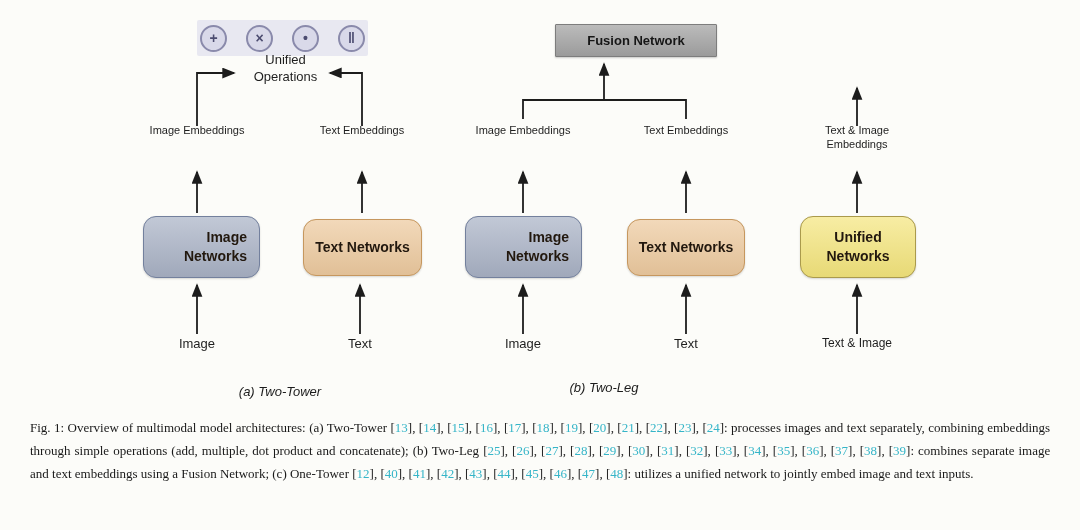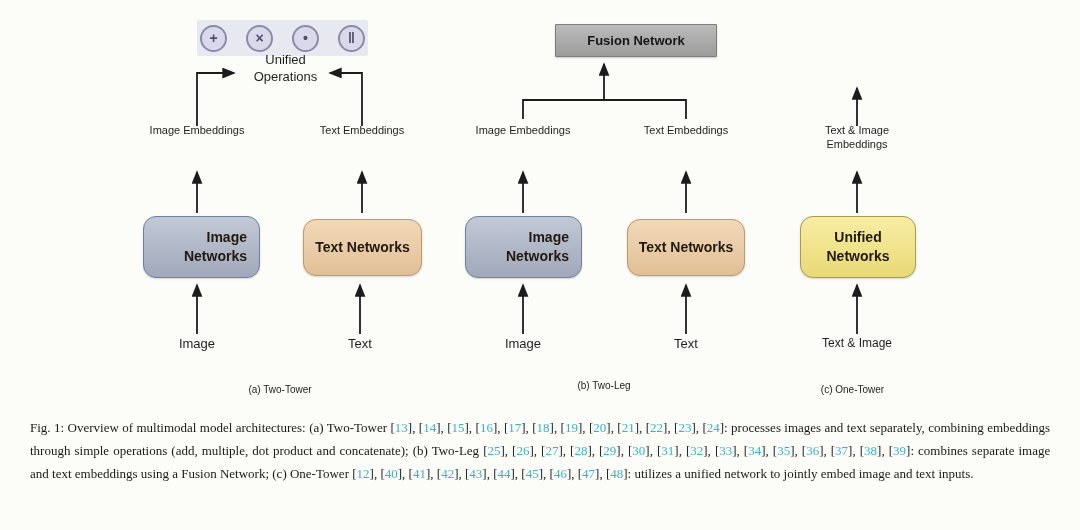--- a/index.html
+++ b/index.html
@@ -25,21 +25,21 @@
     box-sizing:border-box;
     display:flex;align-items:center;justify-content:center;
     font-size:14px;font-weight:bold;color:var(--op-glyph);
     line-height:1;
   }
 
   .lbl{
     position:absolute;text-align:center;font-size:11px;line-height:1.3;
     color:#1e1e1e;
   }
-  .small-cap{position:absolute;text-align:center;font-size:10px;color:#1c1c1c;}
+  .small-cap{position:absolute;text-align:center;font-size:13px;color:#1c1c1c;font-style:italic;}
 
   .netbox{
     position:absolute;border-radius:13px;box-sizing:border-box;
     display:flex;align-items:center;justify-content:center;text-align:center;
     font-weight:bold;font-size:14px;line-height:1.35;color:#22180e;
     box-shadow:0 1px 2px rgba(0,0,0,0.15);
   }
   .netbox.image{
     background:linear-gradient(180deg,rgba(255,255,255,.28),rgba(0,0,0,.06)),var(--image-network-fill);
     border:1.5px solid var(--image-network-border);
@@ -144,17 +144,16 @@
 
   <div class="lbl" style="left:463px;top:336px;width:120px;font-size:13px;">Image</div>
   <div class="lbl" style="left:626px;top:336px;width:120px;font-size:13px;">Text</div>
   <div class="small-cap" style="left:524px;top:380px;width:160px;">(b) Two-Leg</div>
 
   <div class="lbl" style="left:802px;top:123px;width:110px;">Text &amp; Image Embeddings</div>
   <div class="netbox unified" style="left:800px;top:216px;width:116px;height:62px;padding:13px 12px;">
       <span>Unified Networks</span>
     </div>
   <div class="lbl" style="left:797px;top:336px;width:120px;font-size:12px;">Text &amp; Image</div>
-  <div class="small-cap" style="left:770px;top:384px;width:165px;">(c) One-Tower</div>
 
 </div>
 
 <p class="caption">Fig. 1: Overview of multimodal model architectures: (a) Two-Tower <span class="bracket">[</span><span class="cite">13</span><span class="bracket">]</span>, <span class="bracket">[</span><span class="cite">14</span><span class="bracket">]</span>, <span class="bracket">[</span><span class="cite">15</span><span class="bracket">]</span>, <span class="bracket">[</span><span class="cite">16</span><span class="bracket">]</span>, <span class="bracket">[</span><span class="cite">17</span><span class="bracket">]</span>, <span class="bracket">[</span><span class="cite">18</span><span class="bracket">]</span>, <span class="bracket">[</span><span class="cite">19</span><span class="bracket">]</span>, <span class="bracket">[</span><span class="cite">20</span><span class="bracket">]</span>, <span class="bracket">[</span><span class="cite">21</span><span class="bracket">]</span>, <span class="bracket">[</span><span class="cite">22</span><span class="bracket">]</span>, <span class="bracket">[</span><span class="cite">23</span><span class="bracket">]</span>, <span class="bracket">[</span><span class="cite">24</span><span class="bracket">]</span>: processes images and text separately, combining embeddings through simple operations (add, multiple, dot product and concatenate); (b) Two-Leg <span class="bracket">[</span><span class="cite">25</span><span class="bracket">]</span>, <span class="bracket">[</span><span class="cite">26</span><span class="bracket">]</span>, <span class="bracket">[</span><span class="cite">27</span><span class="bracket">]</span>, <span class="bracket">[</span><span class="cite">28</span><span class="bracket">]</span>, <span class="bracket">[</span><span class="cite">29</span><span class="bracket">]</span>, <span class="bracket">[</span><span class="cite">30</span><span class="bracket">]</span>, <span class="bracket">[</span><span class="cite">31</span><span class="bracket">]</span>, <span class="bracket">[</span><span class="cite">32</span><span class="bracket">]</span>, <span class="bracket">[</span><span class="cite">33</span><span class="bracket">]</span>, <span class="bracket">[</span><span class="cite">34</span><span class="bracket">]</span>, <span class="bracket">[</span><span class="cite">35</span><span class="bracket">]</span>, <span class="bracket">[</span><span class="cite">36</span><span class="bracket">]</span>, <span class="bracket">[</span><span class="cite">37</span><span class="bracket">]</span>, <span class="bracket">[</span><span class="cite">38</span><span class="bracket">]</span>, <span class="bracket">[</span><span class="cite">39</span><span class="bracket">]</span>: combines separate image and text embeddings using a Fusion Network; (c) One-Tower <span class="bracket">[</span><span class="cite">12</span><span class="bracket">]</span>, <span class="bracket">[</span><span class="cite">40</span><span class="bracket">]</span>, <span class="bracket">[</span><span class="cite">41</span><span class="bracket">]</span>, <span class="bracket">[</span><span class="cite">42</span><span class="bracket">]</span>, <span class="bracket">[</span><span class="cite">43</span><span class="bracket">]</span>, <span class="bracket">[</span><span class="cite">44</span><span class="bracket">]</span>, <span class="bracket">[</span><span class="cite">45</span><span class="bracket">]</span>, <span class="bracket">[</span><span class="cite">46</span><span class="bracket">]</span>, <span class="bracket">[</span><span class="cite">47</span><span class="bracket">]</span>, <span class="bracket">[</span><span class="cite">48</span><span class="bracket">]</span>: utilizes a unified network to jointly embed image and text inputs.</p>
 
 </body></html>

